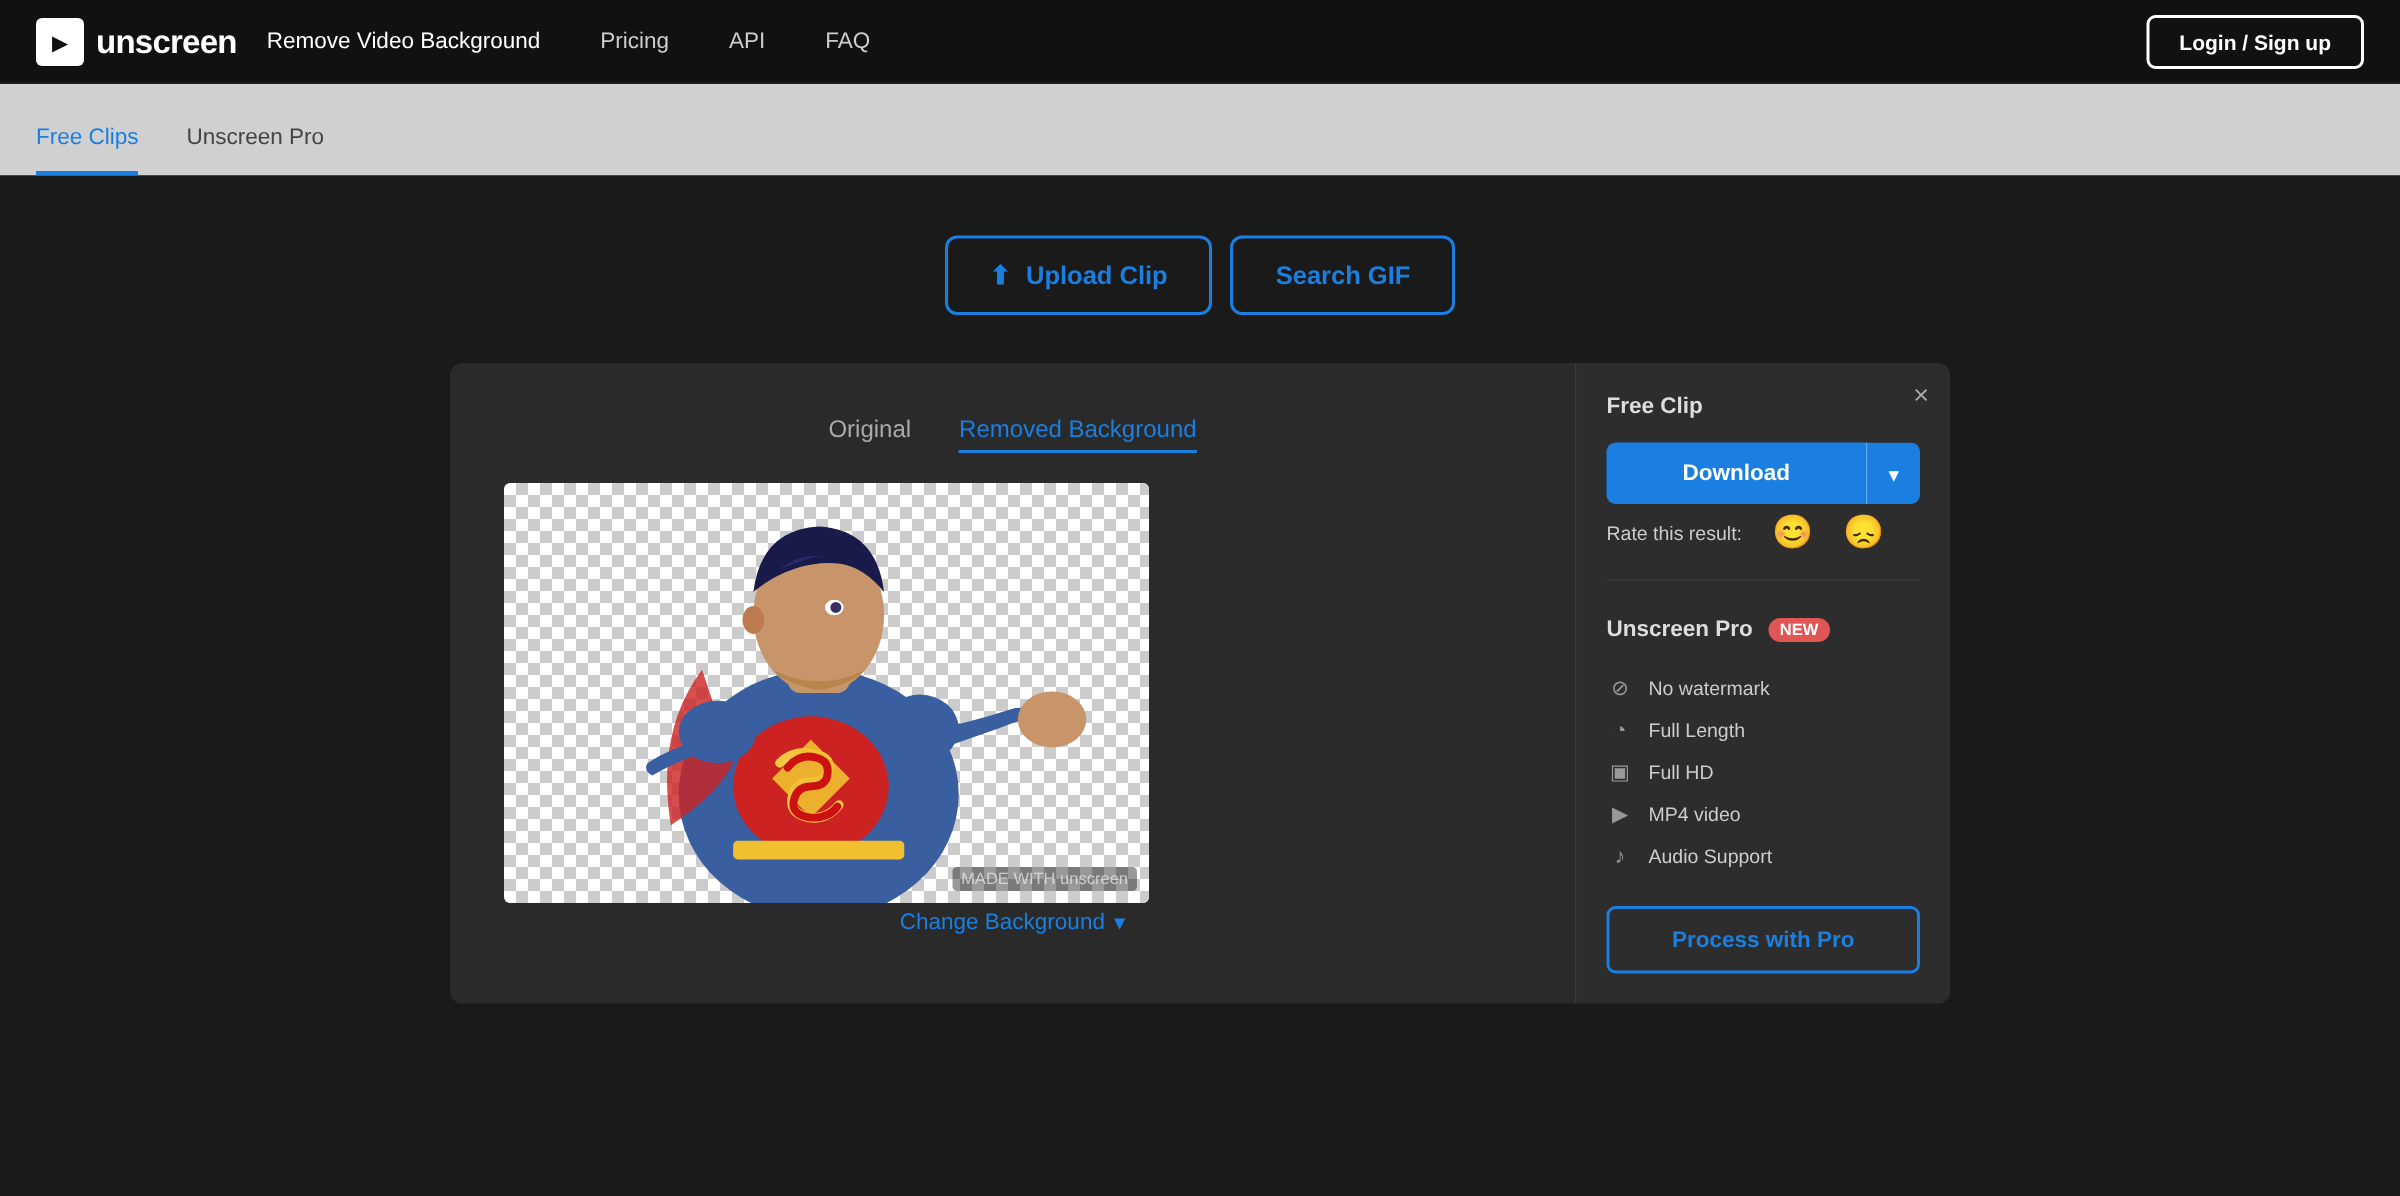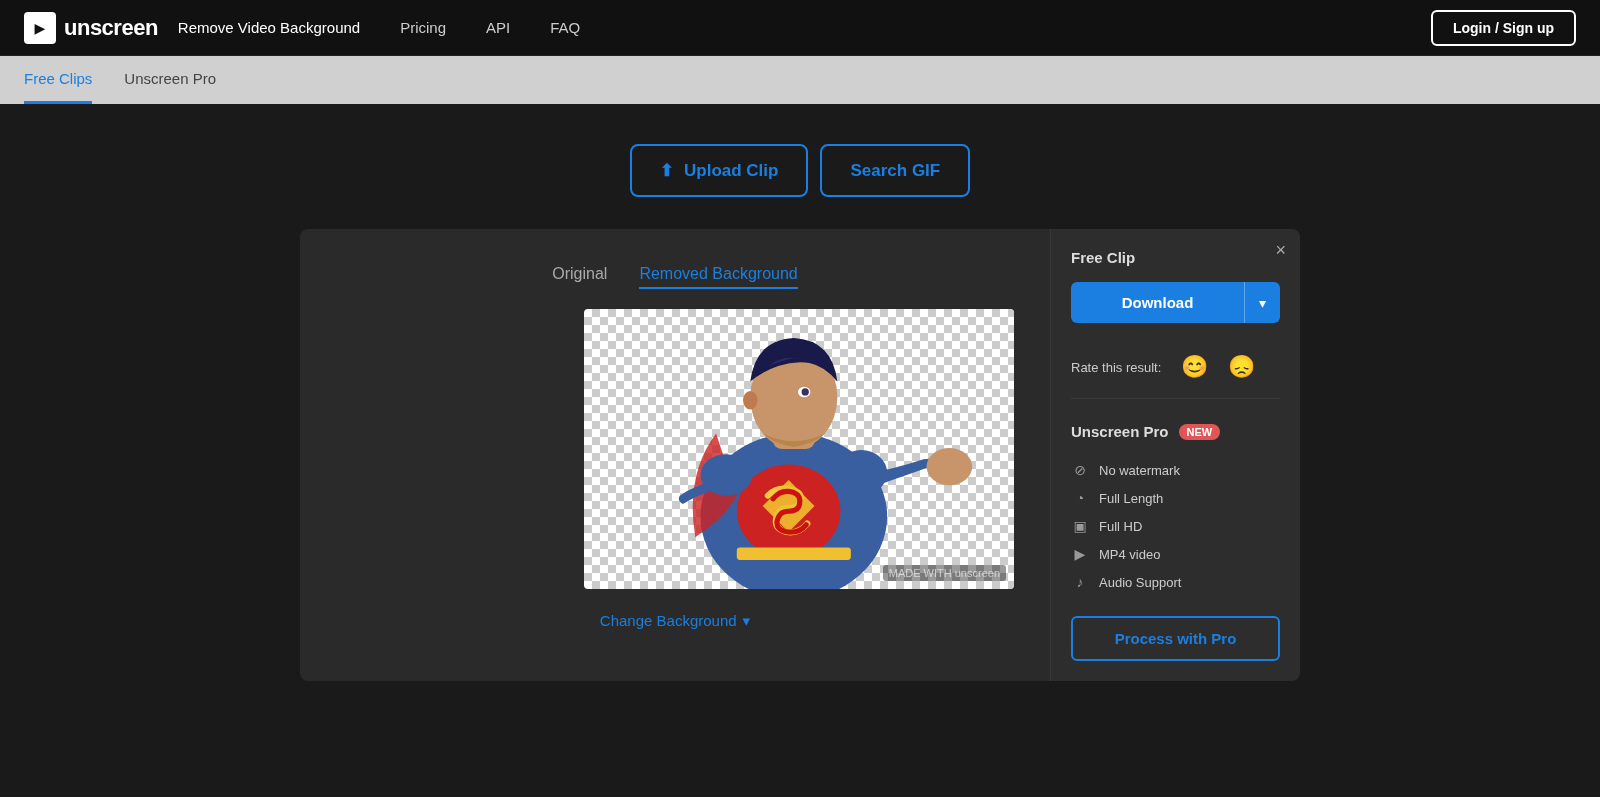--- a/index.html
+++ b/index.html
@@ -70,21 +70,21 @@
       cursor: pointer;
       white-space: nowrap;
     }
 
     
     .tabs-bar {
       background: #d0d0d0;
       display: flex;
       align-items: flex-end;
       padding: 0 24px;
-      height: 48px;
+      height: 61px;
       gap: 32px;
     }
     .tab-item {
       font-size: 15px;
       font-weight: 500;
       color: #444;
       cursor: pointer;
       height: 48px;
       display: flex;
       align-items: center;
@@ -166,22 +166,22 @@
       border-bottom: 2px solid transparent;
     }
     .view-tab.active {
       color: #1a7fe0;
       border-bottom: 2px solid #1a7fe0;
     }
 
     
     .image-container {
       display: flex;
-      justify-content: flex-end;
-      margin-bottom: 23px;
+      justify-content: flex-start;
+      margin-bottom: 4px;
     }
     .gif-image {
       width: 430px;
       height: 280px;
       border-radius: 4px;
       position: relative;
       overflow: hidden;
     }
     
     .checkerboard {
@@ -254,21 +254,21 @@
     .side-section-title {
       font-size: 15px;
       font-weight: 600;
       color: #ddd;
       margin-bottom: 16px;
     }
 
     
     .download-row {
       display: flex;
-      margin-bottom: 33px;
+      margin-bottom: 8px;
     }
     .btn-download {
       background: #1a7fe0;
       color: #fff;
       border: none;
       border-radius: 6px 0 0 6px;
       padding: 12px 20px;
       font-size: 15px;
       font-weight: 600;
       cursor: pointer;

